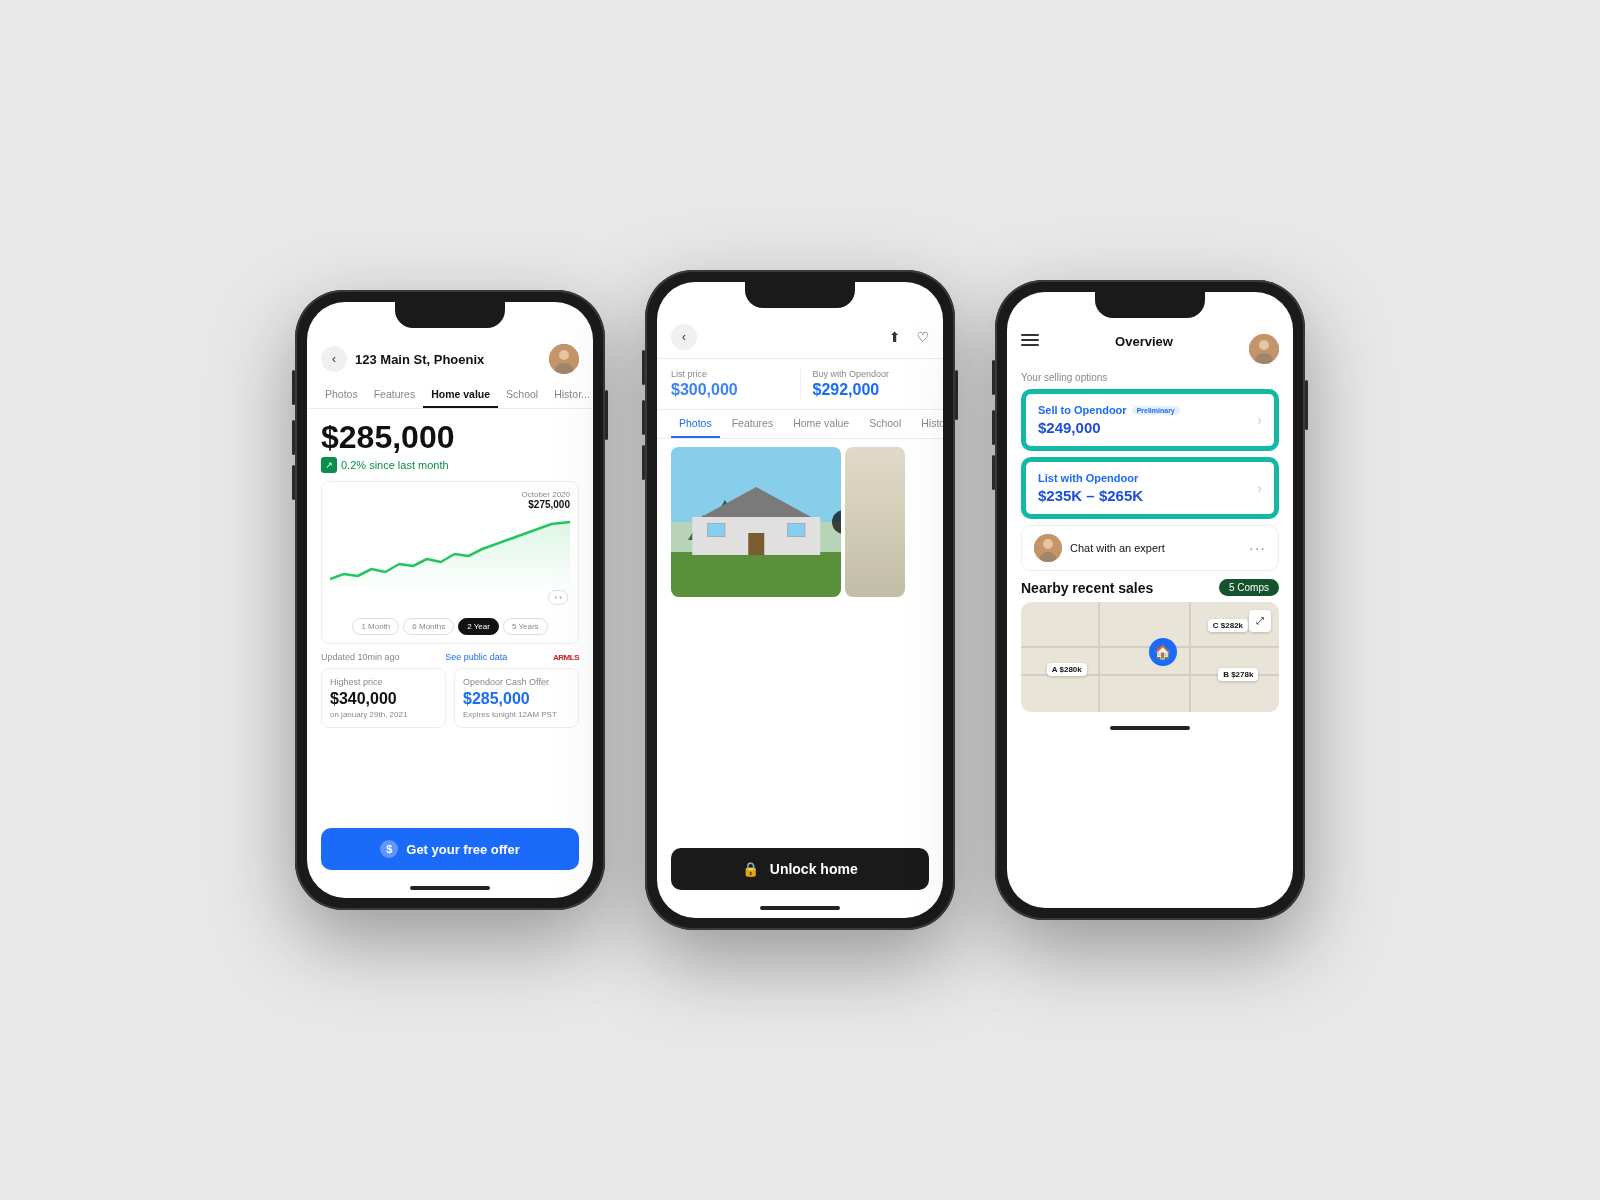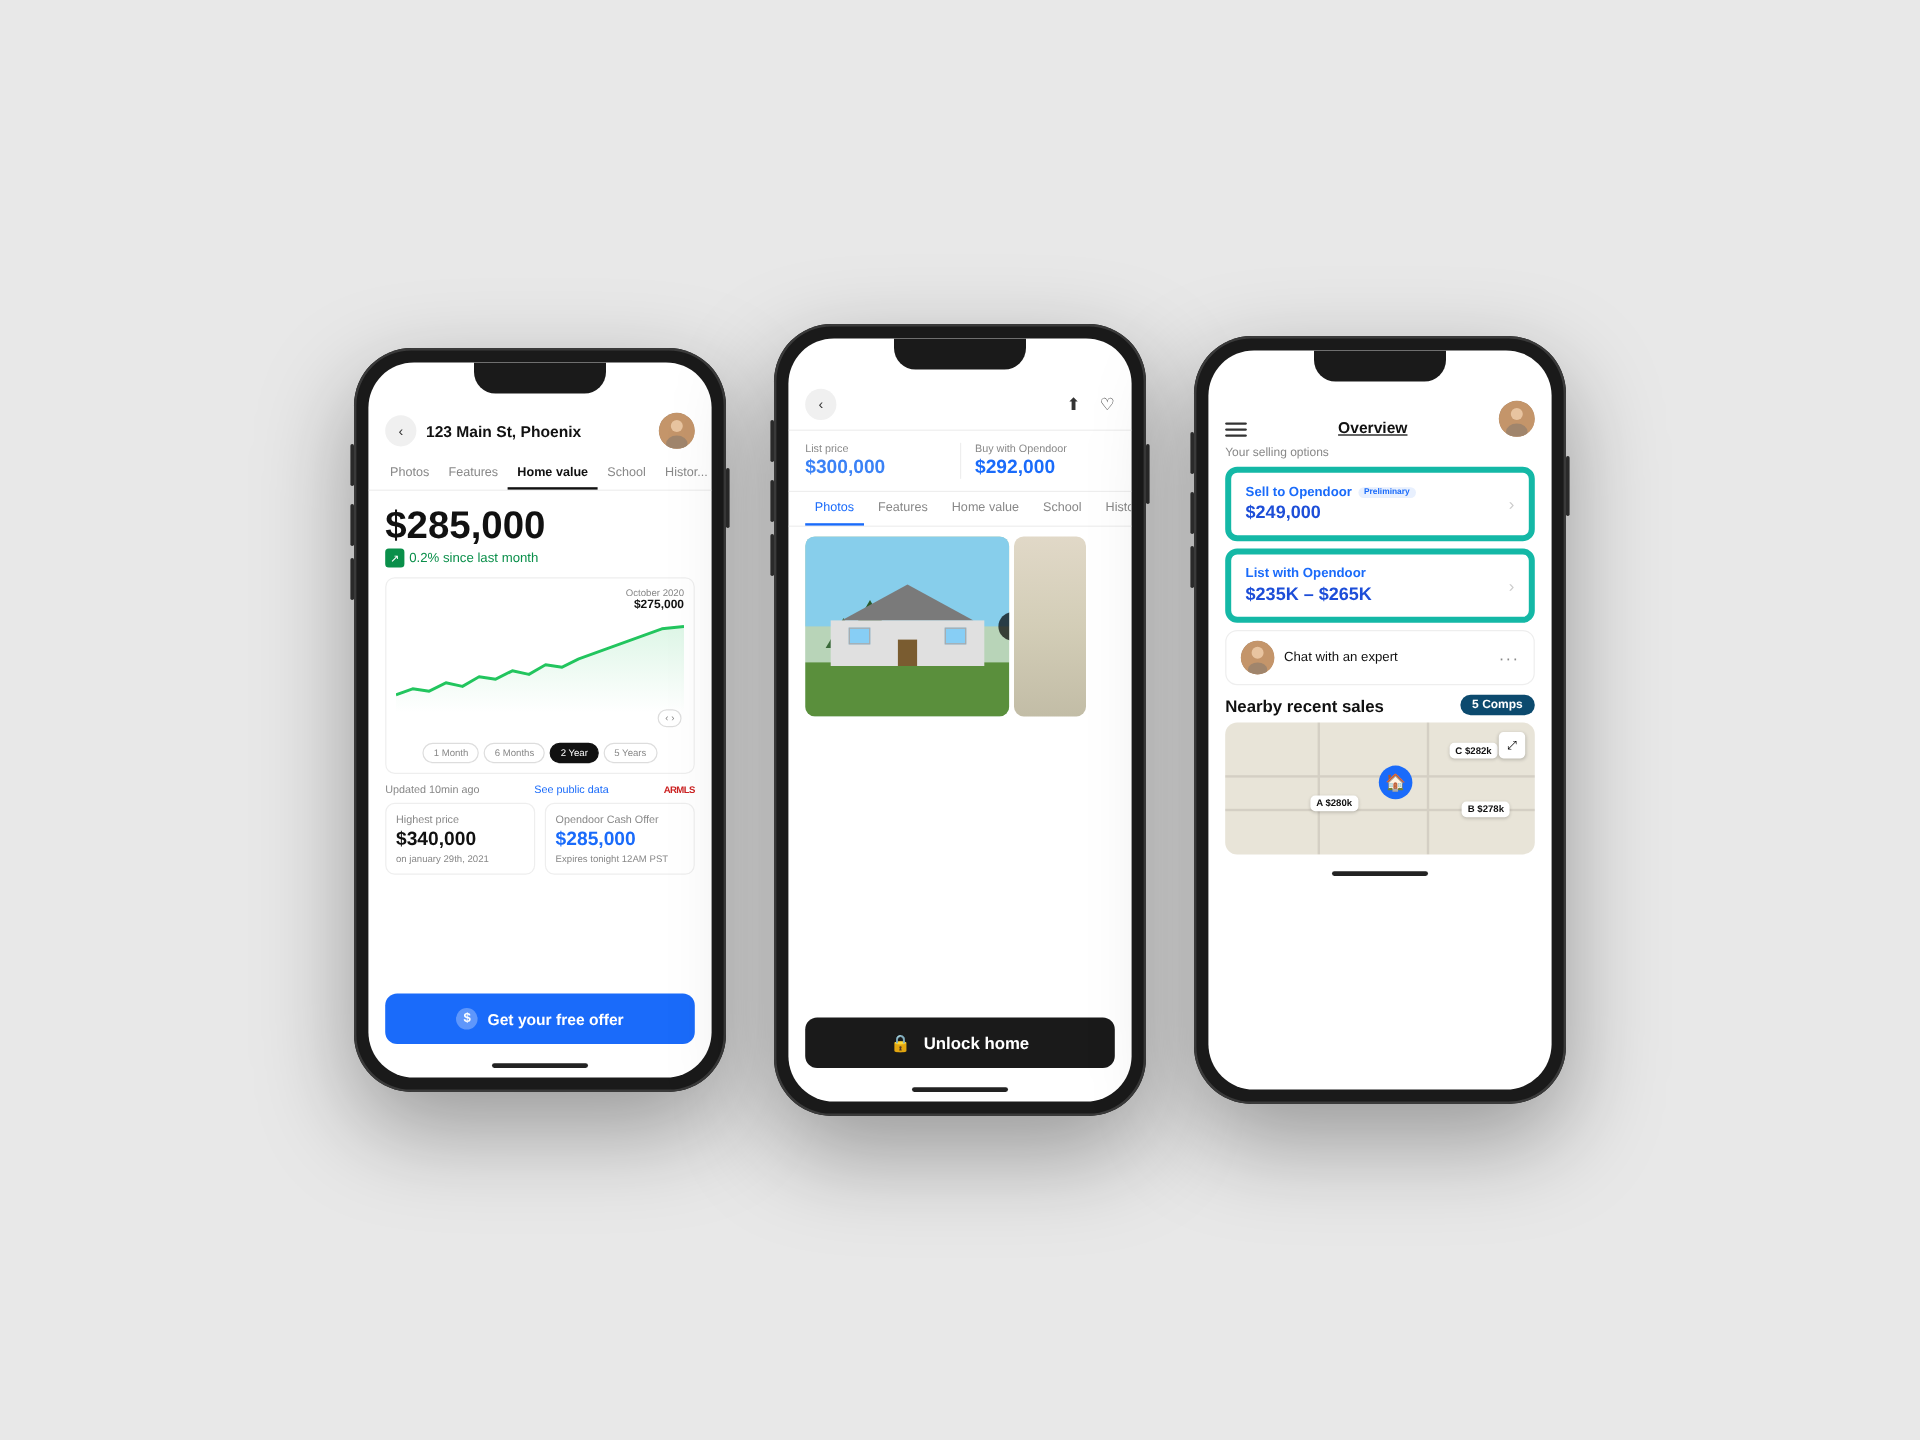--- a/index.html
+++ b/index.html
@@ -459,24 +459,23 @@
     
     .phone3-content {
       flex: 1;
       overflow: hidden;
       display: flex;
       flex-direction: column;
       font-size: 11px;
     }
     .p3-header {
       display: flex;
-      align-items: flex-end;
+      align-items: flex-start;
       justify-content: space-between;
       padding: 4px 14px 8px;
-      text-decoration: underline;
     }
     .menu-icon {
       font-size: 16px;
       color: #333;
       display: flex;
       flex-direction: column;
       gap: 3px;
       cursor: pointer;
     }
     .menu-line {
@@ -573,24 +572,24 @@
       align-items: center;
       justify-content: space-between;
       padding: 8px 14px 6px;
     }
     .p3-nearby-title {
       font-size: 14px;
       font-weight: 800;
       color: #111;
     }
     .comps-badge {
-      background: #0c4a6e;
+      background: #14532d;
       color: white;
       font-size: 10px;
-      font-weight: 700;
+      font-weight: 400;
       padding: 3px 10px;
       border-radius: 12px;
     }
     .p3-map {
       margin: 0 14px;
       height: 110px;
       background: #e8e4d8;
       border-radius: 10px;
       position: relative;
       overflow: hidden;
@@ -907,21 +906,21 @@
           <div class="p3-nearby-title">Nearby recent sales</div>
           <div class="comps-badge">5 Comps</div>
         </div>
 
         <div class="p3-map">
           <div class="map-road h1"></div>
           <div class="map-road h2"></div>
           <div class="map-road v1"></div>
           <div class="map-road v2"></div>
 
-          <div class="map-label" style="left:10%;top:55%;margin-left:45px;">A $280k</div>
+          <div class="map-label" style="left:10%;top:55%;">A $280k</div>
           <div class="map-label" style="right:8%;top:60%;">B $278k</div>
           <div class="map-label" style="right:12%;top:15%;">C $282k</div>
 
           <div class="map-pin home">🏠</div>
 
           <div class="map-expand">⤢</div>
         </div>
 
         <div class="home-indicator" style="margin-top:6px;">
           <div class="home-bar"></div>

